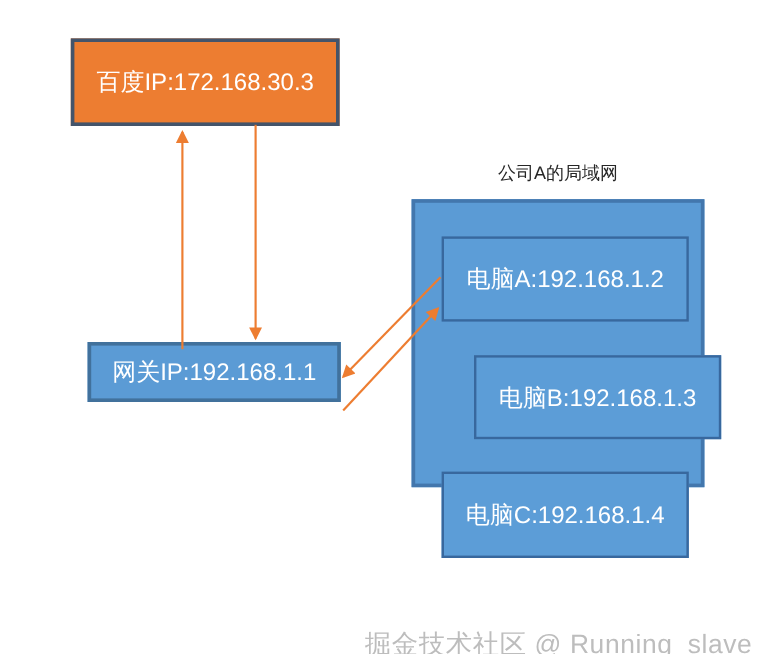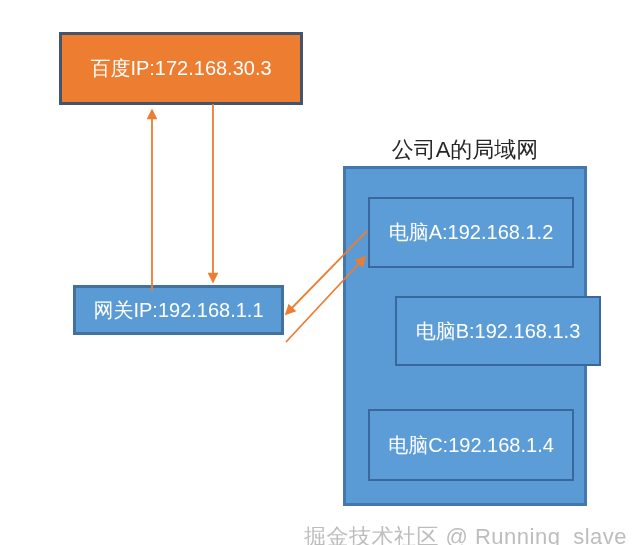--- a/index.html
+++ b/index.html
@@ -15,57 +15,57 @@
     position: absolute;
     box-sizing: border-box;
     display: flex;
     align-items: center;
     justify-content: center;
     color: #ffffff;
     font-size: 20px;
     white-space: nowrap;
   }
   .baidu-box {
-    left: 59px; top: 32px; width: 244px; height: 73px;
+    left: 59px; top: 32px; width: 224px; height: 73px;
     background: var(--orange-fill, #ED7D31);
     border: 3px solid var(--orange-border, #44546A);
   }
   .gateway-box {
     left: 73px; top: 285px; width: 211px; height: 50px;
     background: var(--blue-fill, #5B9BD5);
     border: 3px solid var(--blue-border, #41719C);
   }
   .lan-box {
-    left: 343px; top: 166px; width: 244px; height: 340px;
+    left: 343px; top: 166px; width: 244px; height: 240px;
     background: var(--blue-fill, #5B9BD5);
     border: 3px solid var(--lan-border, #4377AD);
   }
   .lan-title {
     position: absolute;
     left: 343px; top: 135px; width: 244px;
     text-align: center;
-    font-size: 22px;
+    font-size: 15px;
     color: var(--title-color, #262626);
   }
   .pc-box {
     position: absolute;
     box-sizing: border-box;
     left: 22px; width: 206px;
     background: var(--inner-fill, #5C9DD7);
     border: 2px solid var(--inner-border, #38689E);
     display: flex;
     align-items: center;
     justify-content: center;
     color: #ffffff;
     font-size: 20px;
     white-space: nowrap;
   }
   .pc-a { top: 28px;  height: 71px; }
   .pc-b { top: 127px; height: 70px; margin-left: 27px; }
-  .pc-c { top: 240px; height: 72px; }
+  .pc-c { top: 224px; height: 72px; }
   .arrows {
     position: absolute;
     left: 0; top: 0;
     width: 639px; height: 545px;
     pointer-events: none;
   }
   .arrow-line { stroke: var(--arrow-color, #ED7D31); stroke-width: 1.8; }
   .arrowhead-shape { fill: var(--arrow-color, #ED7D31); }
   .watermark {
     position: absolute;

